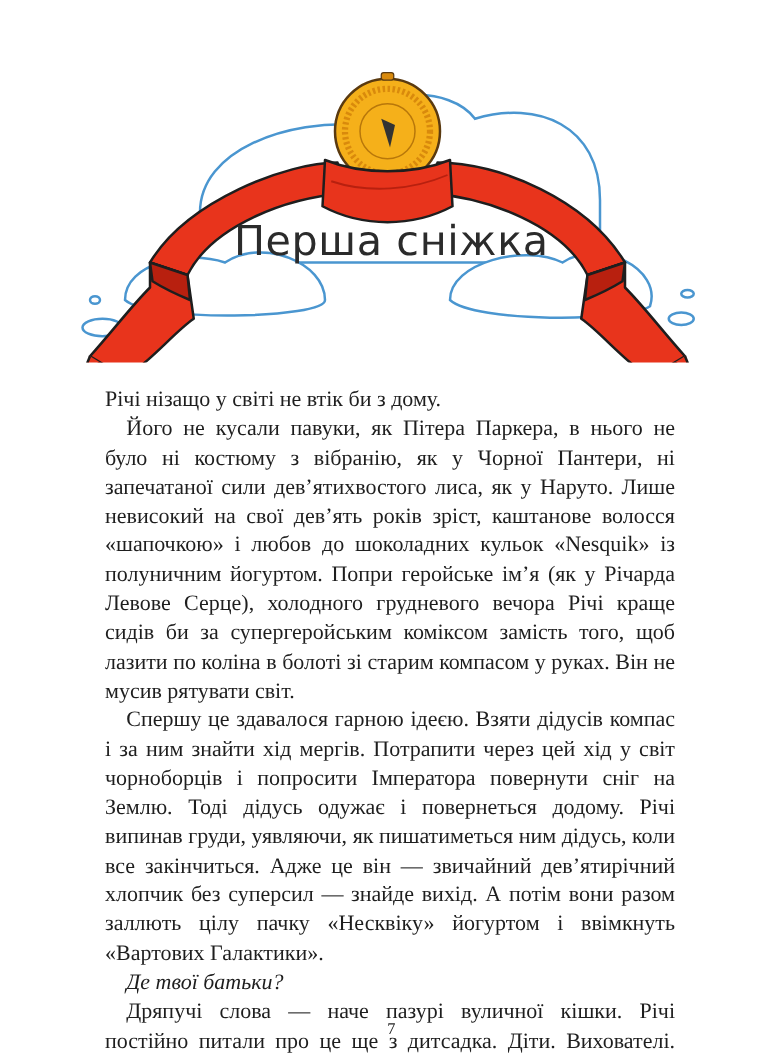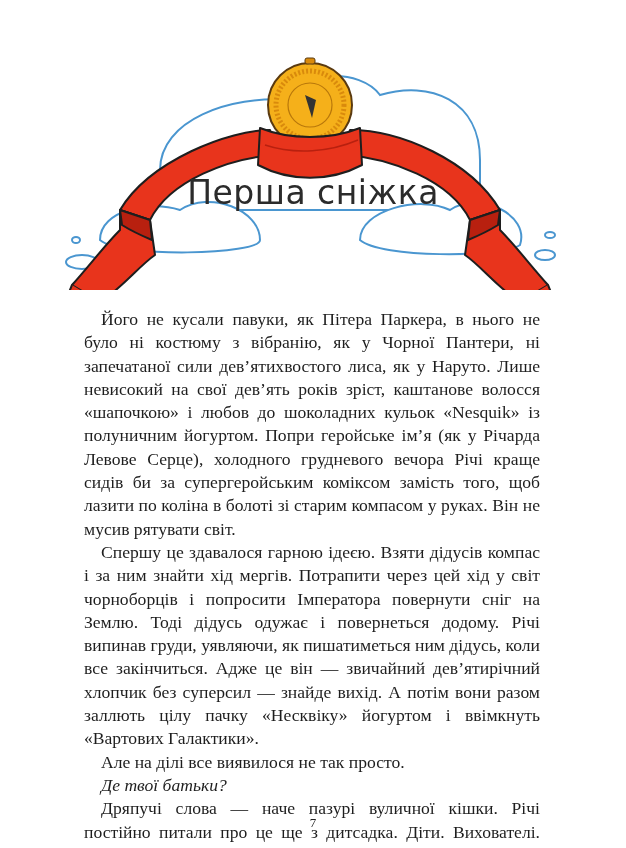--- a/index.html
+++ b/index.html
@@ -62,21 +62,21 @@
       <path d="M12 245 L5 262 L30 268 L40 262" fill="#e8341c"></path>
       <path d="M440 170 L410 180 L405 215 C420 225, 440 250, 460 262 L488 245 C470 225, 455 205, 440 190 Z" fill="#e8341c"></path>
       <path d="M440 170 L410 180 L408 200 C420 195, 430 190, 438 185 Z" fill="#b8200f"></path>
       <path d="M488 245 L495 262 L470 268 L460 262" fill="#e8341c"></path>
     </g>
   </svg>
 
   <h1 class="chapter-title">Перша сніжка</h1>
 
   <div class="body-text">
+    <p>Річі нізащо у світі не втік би з дому.</p>
     <p class="indent">Його не кусали павуки, як Пітера Паркера, в нього не було ні костюму з вібранію, як у Чорної Пантери, ні запечатаної сили дев’ятихвостого лиса, як у Наруто. Лише невисокий на свої дев’ять років зріст, каштанове волосся «шапочкою» і любов до шоколадних кульок «Nesquik» із полуничним йогуртом. Попри геройське ім’я (як у Річарда Левове Серце), холодного грудневого вечора Річі краще сидів би за супергеройським коміксом замість того, щоб лазити по коліна в болоті зі старим компасом у руках. Він не мусив рятувати світ.</p>
     <p class="indent">Спершу це здавалося гарною ідеєю. Взяти дідусів компас і за ним знайти хід мергів. Потрапити через цей хід у світ чорноборців і попросити Імператора повернути сніг на Землю. Тоді дідусь одужає і повернеться додому. Річі випинав груди, уявляючи, як пишатиметься ним дідусь, коли все закінчиться. Адже це він — звичайний дев’ятирічний хлопчик без суперсил — знайде вихід. А потім вони разом заллють цілу пачку «Несквіку» йогуртом і ввімкнуть «Вартових Галактики».</p>
-    <p class="indent">Але на ділі все виявилося не так просто.</p>
     <p class="indent italic">Де твої батьки?</p>
     <p class="indent">Дряпучі слова — наче пазурі вуличної кішки. Річі постійно питали про це ще з дитсадка. Діти. Вихователі. Чужі тати і мами.</p>
   </div>
 
   <div class="page-number">7</div>
 </div>
 
 </body></html>

